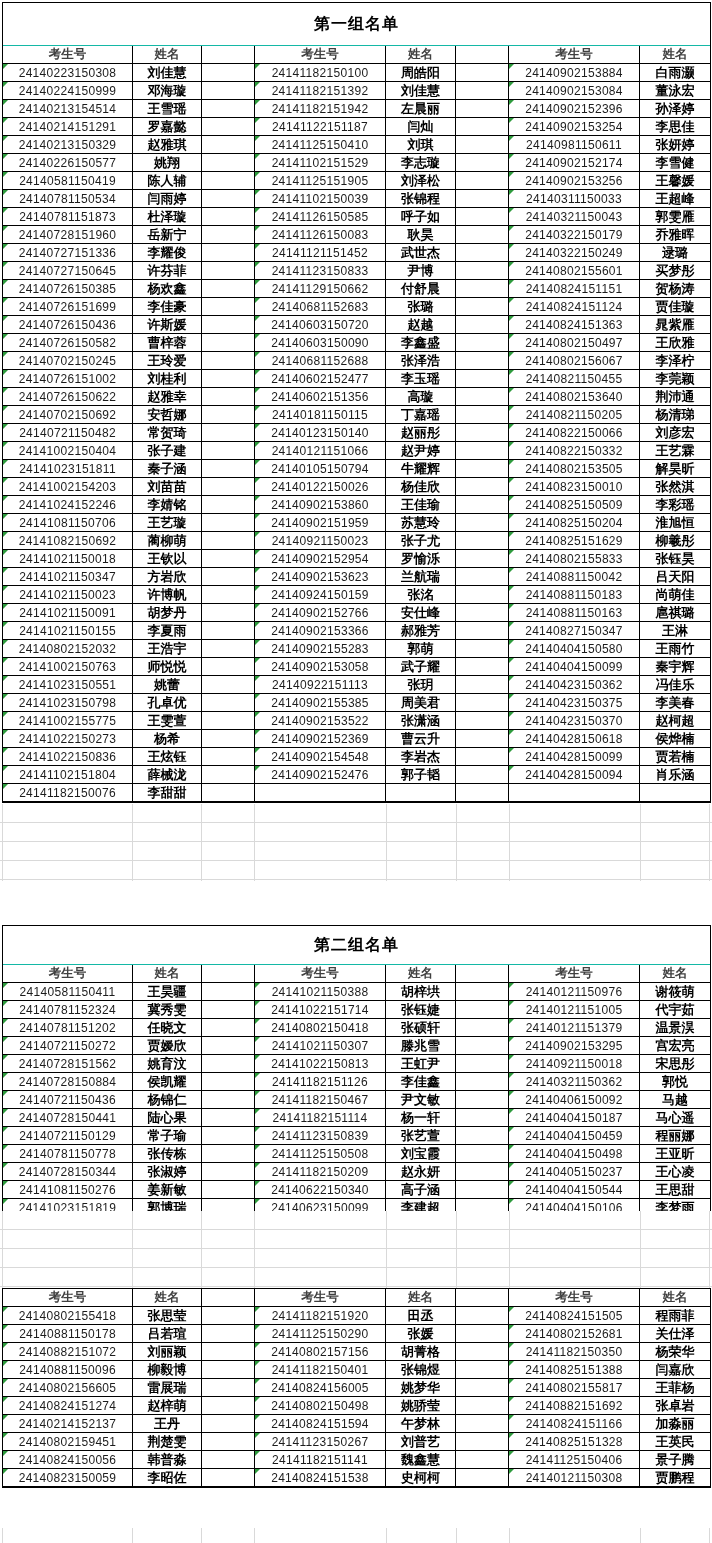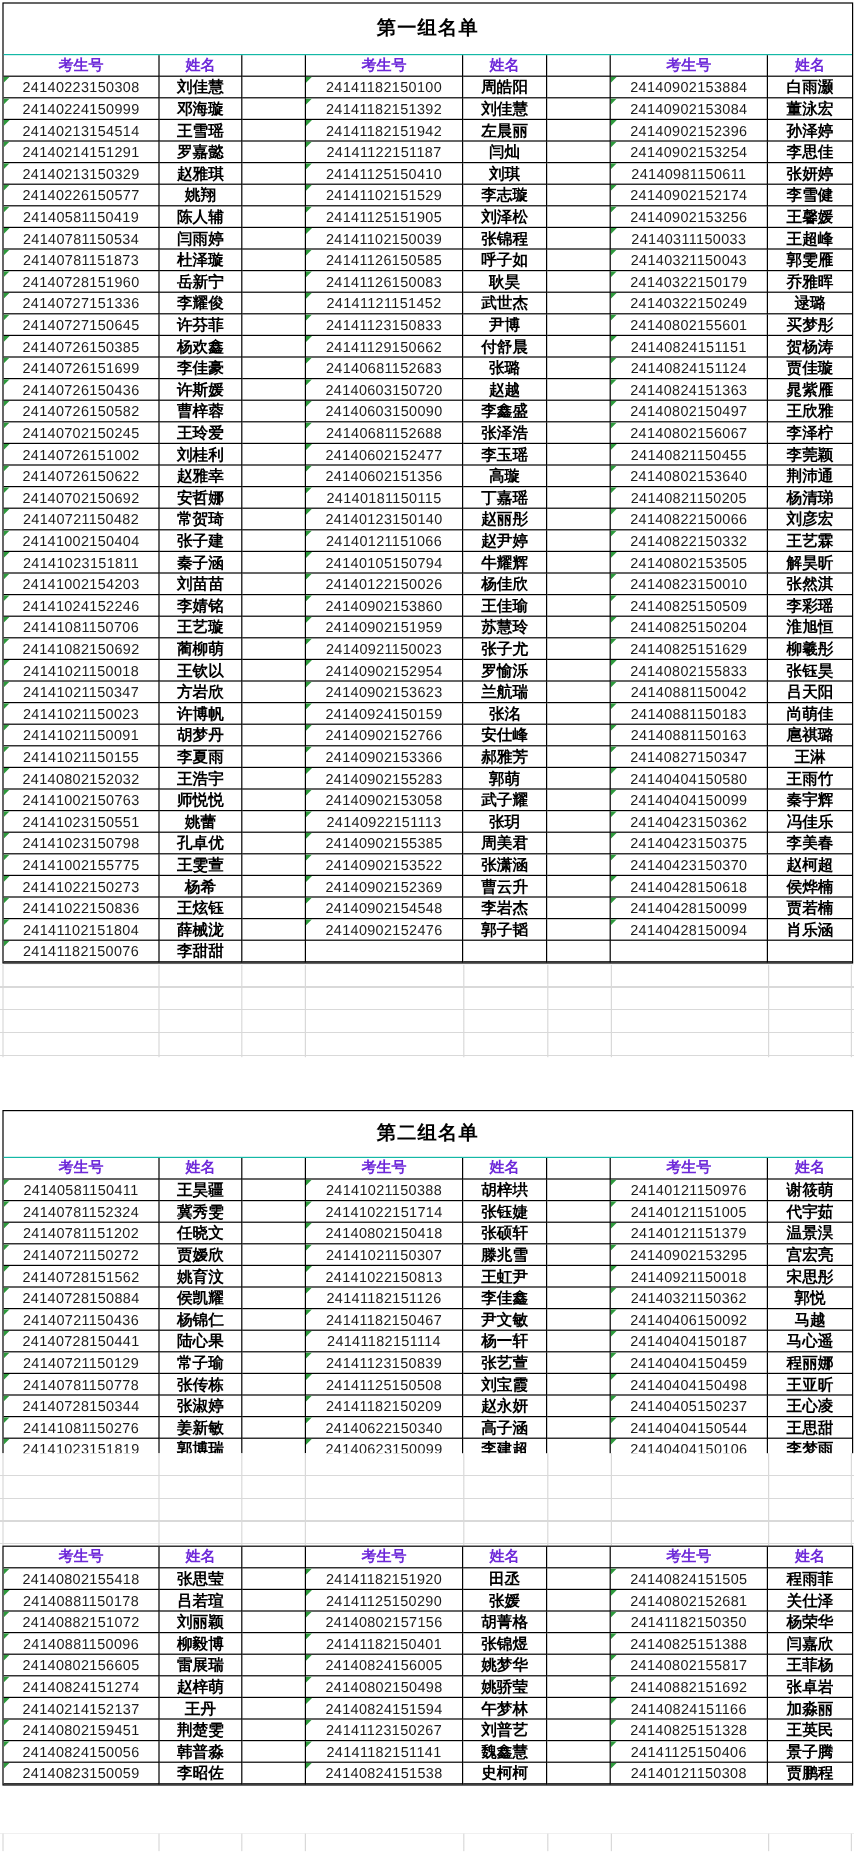--- a/index.html
+++ b/index.html
@@ -15,21 +15,21 @@
     color:#000;border-bottom:1px solid #14b8a6;letter-spacing:1px;}
   .g2 .group-title,.g3 .group-title{height:38px;line-height:38px;}
 
   .group-grid{display:grid;grid-template-columns:130px 69px 53px 131px 70px 53px 131px 70px;
     grid-auto-rows:18px;}
 
   .cell{position:relative;box-sizing:border-box;border-right:1px solid #000;border-bottom:1px solid #000;
     overflow:hidden;white-space:nowrap;display:flex;align-items:center;justify-content:center;}
   .cell:nth-child(8n){border-right:none;}
 
-  .header-id,.header-name,.header-spacer{font-weight:bold;font-size:12.5px;color:#6d28d9;}
+  .header-id,.header-name,.header-spacer{font-weight:bold;font-size:12.5px;color:#404040;}
   .candidate-id-cell{font-size:12px;color:#1c1c1c;letter-spacing:0.3px;}
   .name-cell{font-size:13px;font-weight:bold;color:#000;}
 
   .flag{position:absolute;top:0;left:0;width:0;height:0;
     border-top:5px solid #2e9b3d;border-right:5px solid transparent;}
 
   .empty-grid-rows{position:absolute;left:0;width:712px;
     background:
       linear-gradient(#d9d9d9,#d9d9d9) 2px 0/1px 100% no-repeat,
       linear-gradient(#d9d9d9,#d9d9d9) 132px 0/1px 100% no-repeat,

